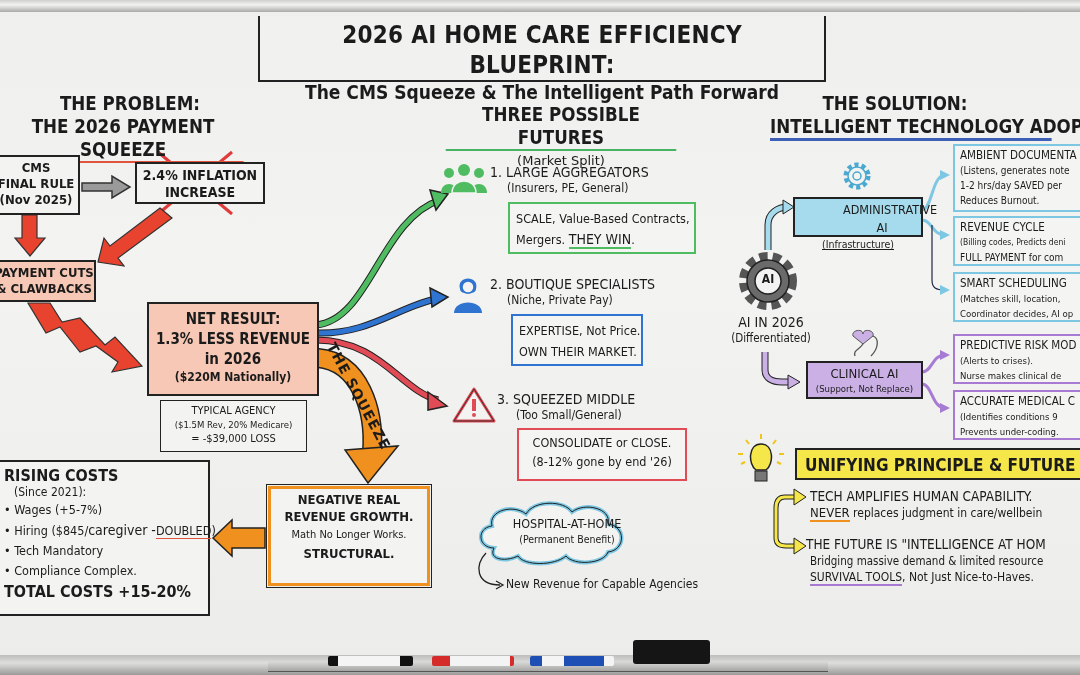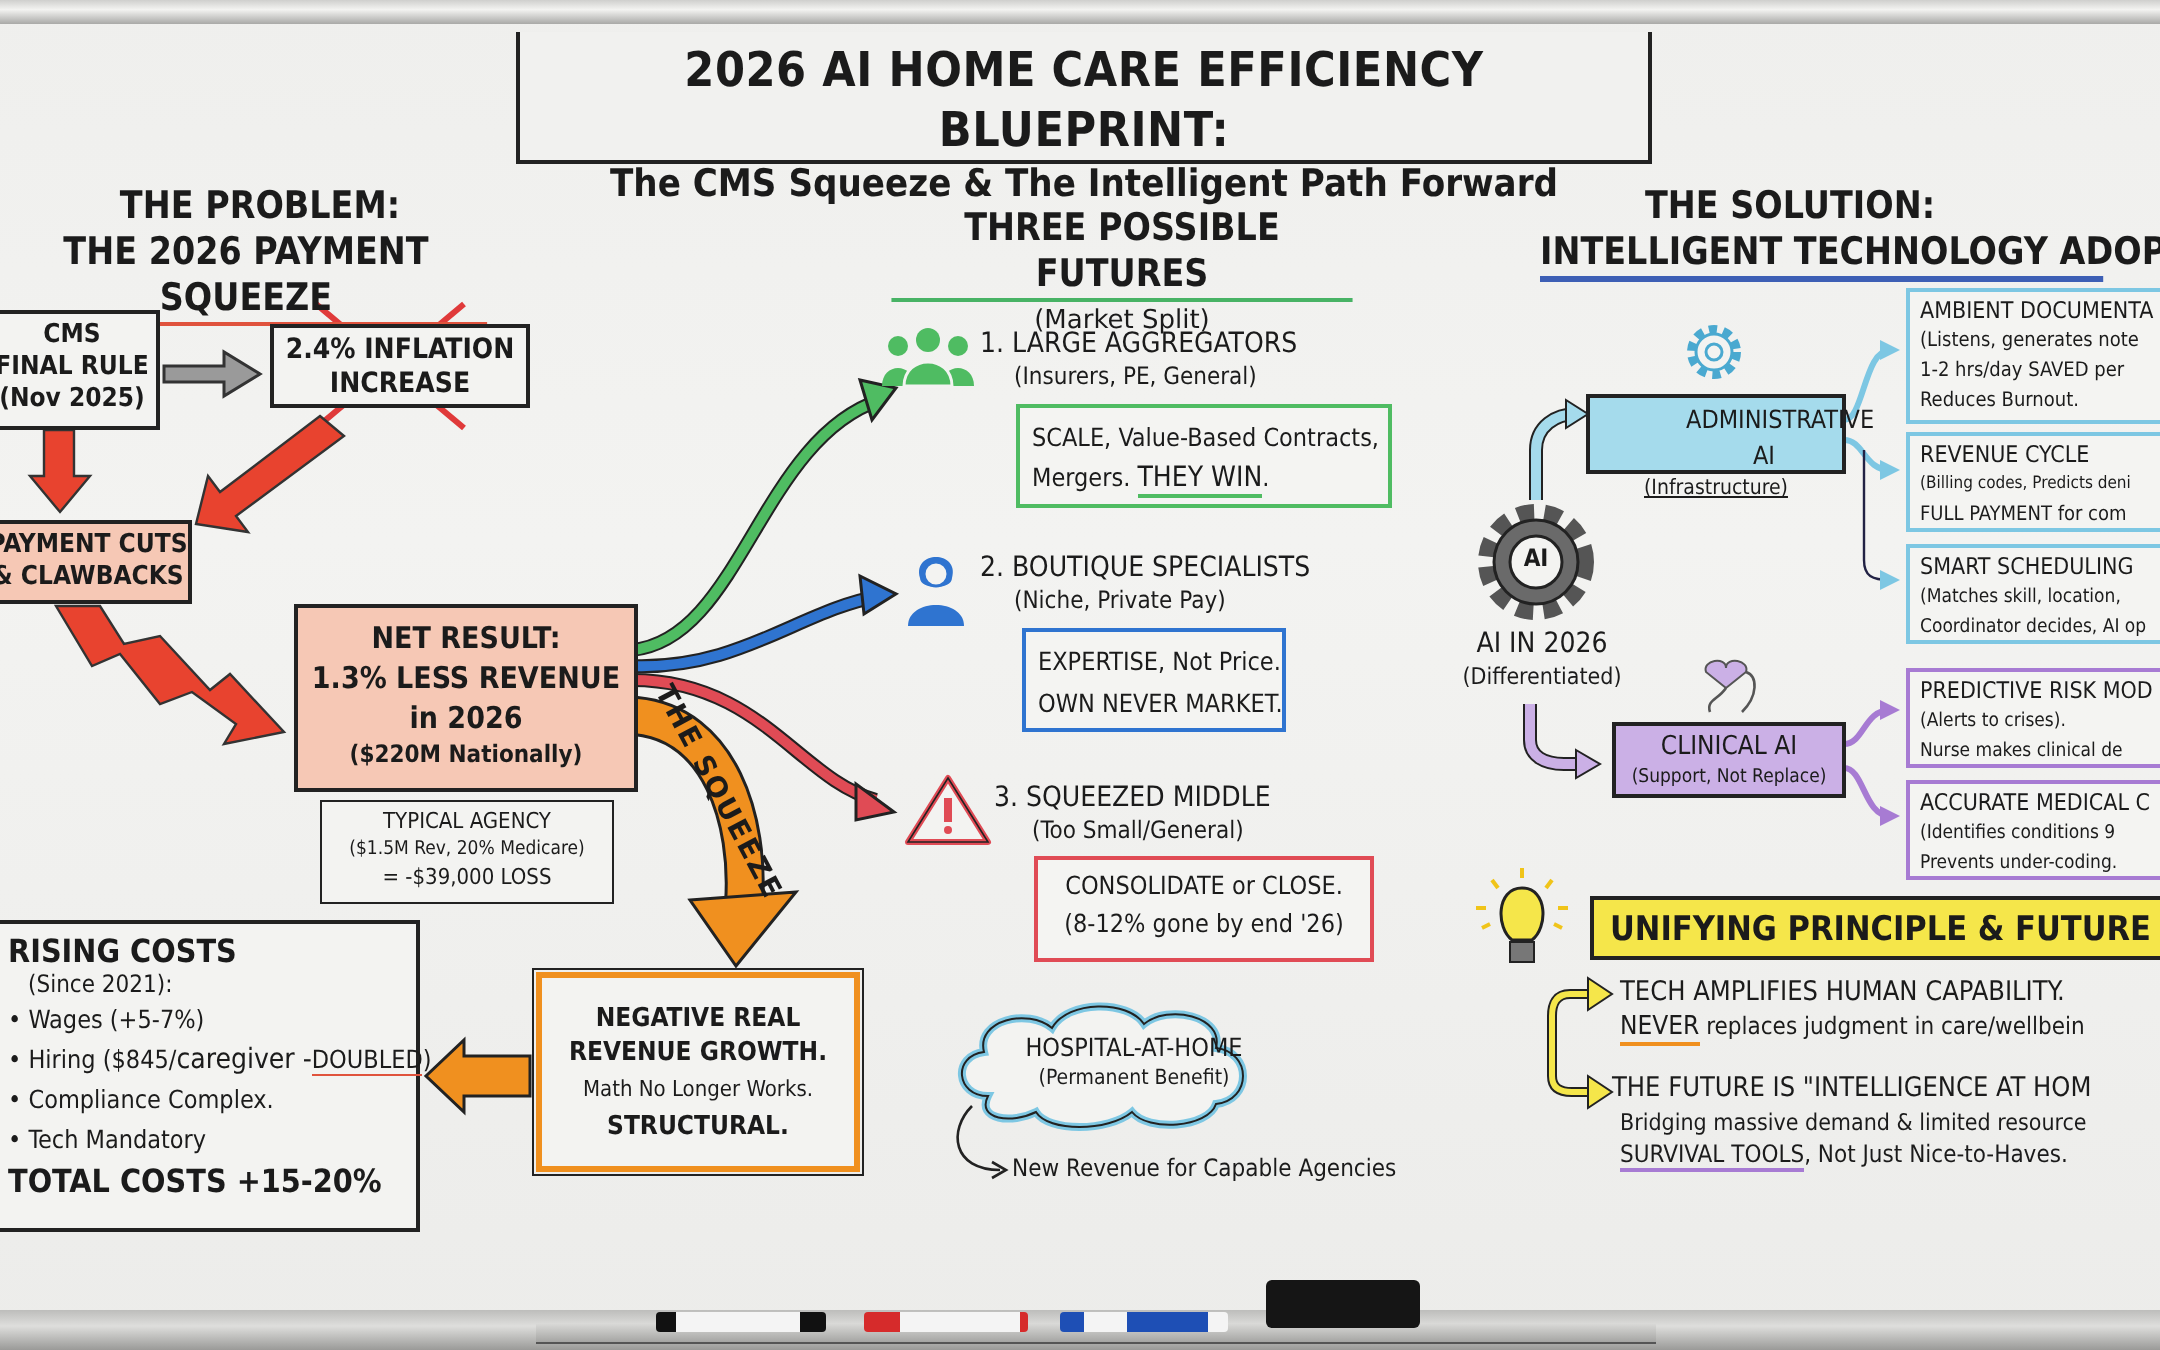--- a/index.html
+++ b/index.html
@@ -149,26 +149,26 @@
     <div style="font-size:11px;line-height:15px;">= -$39,000 LOSS</div>
   </div>
 
   <div class="abs" style="left:338px;top:340px;font-weight:bold;font-size:14px;transform:rotate(62deg);transform-origin:left top;letter-spacing:1px;white-space:nowrap;">THE SQUEEZE</div>
 
   <div class="abs t" style="left:-6px;top:460px;width:216px;height:156px;border:2px solid #222;background:#f3f3f1;padding:4px 0 0 8px;">
     <div style="font-size:16px;line-height:19px;font-weight:bold;">RISING COSTS</div>
     <div style="font-size:12px;line-height:15px;padding-left:10px;">(Since 2021):</div>
     <div style="font-size:12.5px;line-height:20px;">• <span>Wages (+5-7%)</span></div>
     <div style="font-size:12.5px;line-height:20px;white-space:nowrap;">• <span>Hiring ($845/</span><span style="font-size:14px;">caregiver -</span><span style="border-bottom:1.5px solid #e0533d;">DOUBLED</span><span>)</span></div>
+    <div style="font-size:12.5px;line-height:20px;">• <span>Tech Mandatory</span></div>
     <div style="font-size:12.5px;line-height:20px;">• <span>Compliance Complex.</span></div>
-    <div style="font-size:12.5px;line-height:20px;">• <span>Tech Mandatory</span></div>
     <div style="font-size:16px;line-height:22px;font-weight:bold;">TOTAL COSTS +15-20%</div>
   </div>
 
-  <div class="abs c t" style="left:268px;top:486px;width:162px;height:100px;border:3px solid #f0901f;outline:1.5px solid #222;outline-offset:1px;background:#f3f3f1;padding-top:12px;">
+  <div class="abs c t" style="left:268px;top:486px;width:162px;height:100px;border:3px solid #f0901f;outline:1.5px solid #222;outline-offset:1px;background:#f3f3f1;padding-top:2px;">
     <div style="font-size:13px;line-height:17px;font-weight:bold;">NEGATIVE REAL</div>
     <div style="font-size:13px;line-height:17px;font-weight:bold;">REVENUE GROWTH.</div>
     <div style="font-size:11px;line-height:20px;">Math No Longer Works.</div>
     <div style="font-size:13px;line-height:18px;font-weight:bold;">STRUCTURAL.</div>
   </div>
 
   <div class="abs c" style="left:430px;top:103px;width:262px;">
     <div class="h-sec underline-green">THREE POSSIBLE FUTURES</div>
     <div style="font-size:13px;line-height:20px;">(Market Split)</div>
   </div>
@@ -194,21 +194,21 @@
     <path d="M8,16 C4,2 28,2 24,16 C24,22 8,22 8,16 Z" fill="#2f74d0"></path>
     <circle cx="16" cy="14" r="6" fill="#f3f3f1" stroke="#2f74d0" stroke-width="1.5"></circle>
     <path d="M2,40 C2,26 30,26 30,40 Z" fill="#2f74d0"></path>
   </svg>
   <div class="abs t" style="left:490px;top:275px;">
     <div style="font-size:14px;line-height:18px;">2. BOUTIQUE SPECIALISTS</div>
     <div style="font-size:12px;line-height:15px;padding-left:17px;">(Niche, Private Pay)</div>
   </div>
   <div class="abs blue-box t" style="left:511px;top:314px;width:132px;height:52px;padding:4px 6px;font-size:12.5px;line-height:21px;white-space:nowrap;">
     <div>EXPERTISE, Not Price.</div>
-    <div>OWN NEVER MARKET.</div>
+    <div>OWN THEIR MARKET.</div>
   </div>
 
   <svg width="44" height="36" style="left:452px;top:387px;">
     <path d="M22,2 L42,34 L2,34 Z" fill="#f3f3f1" stroke="#e04b55" stroke-width="3" stroke-linejoin="round"></path>
     <rect x="20" y="12" width="4" height="12" fill="#e04b55"></rect>
       <circle cx="22" cy="28" r="2" fill="#e04b55"></circle>
     <path d="M22,2 L42,34 L2,34 Z" fill="none" stroke="#222" stroke-width="0.8"></path>
   </svg>
   <div class="abs t" style="left:497px;top:390px;">
     <div style="font-size:14px;line-height:18px;">3. SQUEEZED MIDDLE</div>

